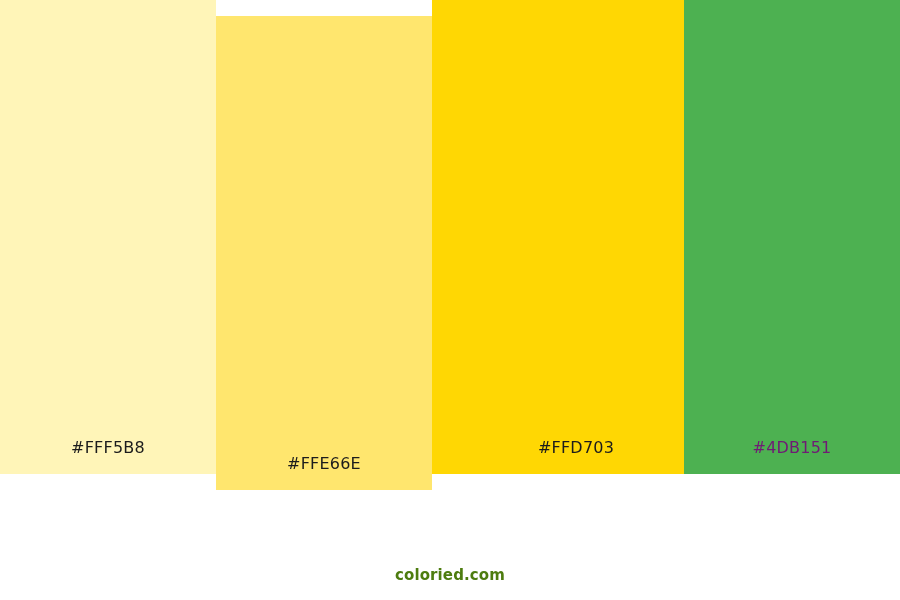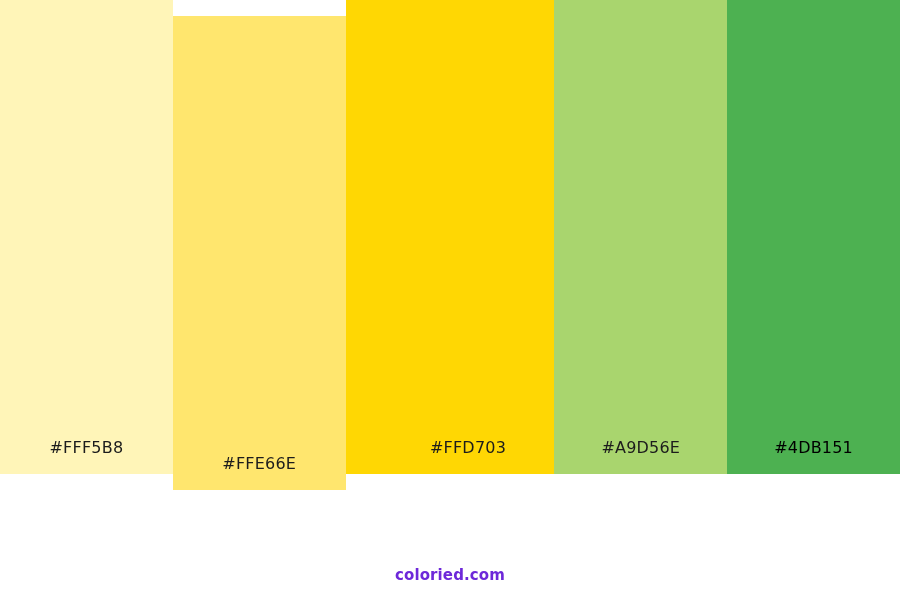--- a/index.html
+++ b/index.html
@@ -85,27 +85,24 @@
     </div>
 
     <div class="swatch" style="background-color: rgb(255, 230, 110); margin-top: 16px;">
       <span class="swatch-label" style="color: rgb(28, 28, 28);">#FFE66E</span>
     </div>
 
     <div class="swatch" style="background-color: rgb(255, 215, 3); padding-left: 36px;">
       <span class="swatch-label" style="color: rgb(28, 28, 28);">#FFD703</span>
     </div>
 
-    <div class="swatch" style="background-color: rgb(169, 213, 110);">
-      <span class="swatch-label" style="color: rgb(28, 28, 28);">#A9D56E</span>
-    </div>
 
     <div class="swatch" style="background-color: rgb(77, 177, 81);">
-      <span class="swatch-label" style="color: #000000;">#4DB151</span>
+      <span class="swatch-label" style="color: #701a75;">#4DB151</span>
     </div>
 
   </div>
 
   <div id="footer-bar" style="background-color: rgb(255, 255, 255);">
-    <span id="site-credit" style="color: #6d28d9;">coloried.com</span>
+    <span id="site-credit" style="color: #4d7c0f;">coloried.com</span>
   </div>
 
 </div>
 
 </body></html>

